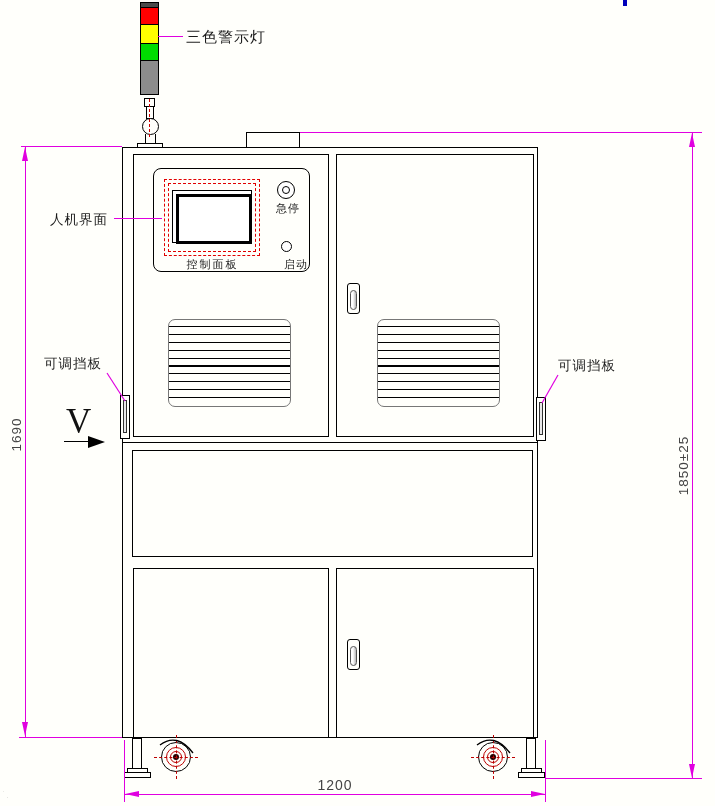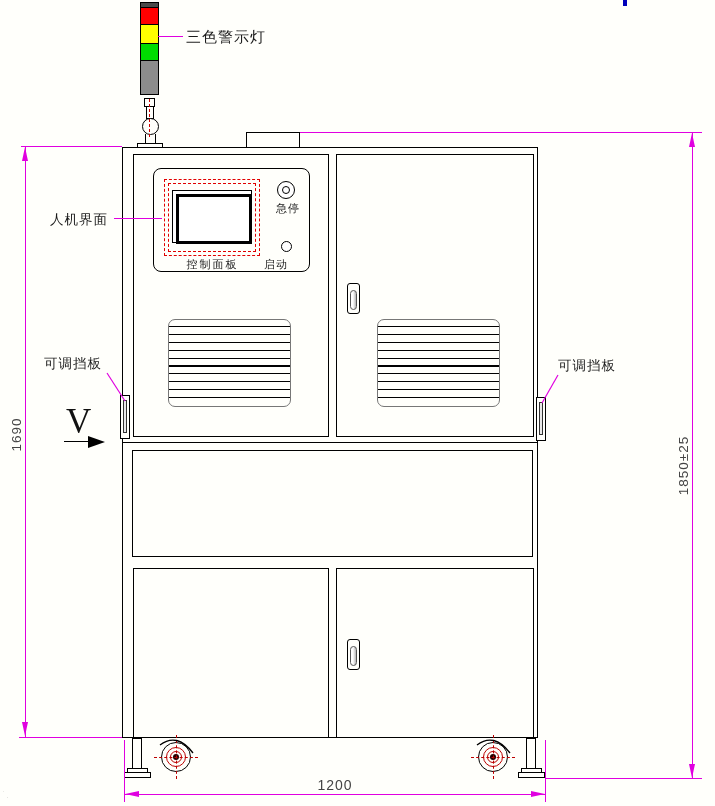--- a/index.html
+++ b/index.html
@@ -74,21 +74,21 @@
   <div class="reddash" style="left:168px;top:183px;width:88px;height:69px;"></div>
   <div class="outline" style="left:172px;top:190px;width:80px;height:53px;background:#fff;"></div>
   <div class="abs" style="left:176px;top:194px;width:70px;height:44px;border:3px solid #000;background:#fff;box-sizing:content-box;"></div>
   <div class="lbl" style="left:172px;top:257px;width:81px;text-align:center;font-size:11px;letter-spacing:2px;">控制面板</div>
 
   <div class="circle" style="left:277px;top:181px;width:18px;height:18px;border:1.6px solid #000;"></div>
   <div class="circle" style="left:282px;top:186px;width:8px;height:8px;border:1.6px solid #000;"></div>
   <div class="lbl" style="left:276px;top:201px;font-size:11px;">急停</div>
 
   <div class="circle" style="left:281px;top:241px;width:11px;height:11px;border:1.2px solid #000;"></div>
-  <div class="lbl" style="left:264px;top:257px;font-size:11px;">启动</div>
+  <div class="lbl" style="left:284px;top:257px;font-size:11px;">启动</div>
 
   <div class="lbl" style="left:50px;top:211px;">人机界面</div>
   <div class="hline mag" style="left:114px;top:218px;width:48px;"></div>
 
   <div class="handle" style="left:347px;top:283px;">
     <div class="grip"></div>
   </div>
   <div class="handle" style="left:347px;top:639px;">
     <div class="grip"></div>
   </div>

